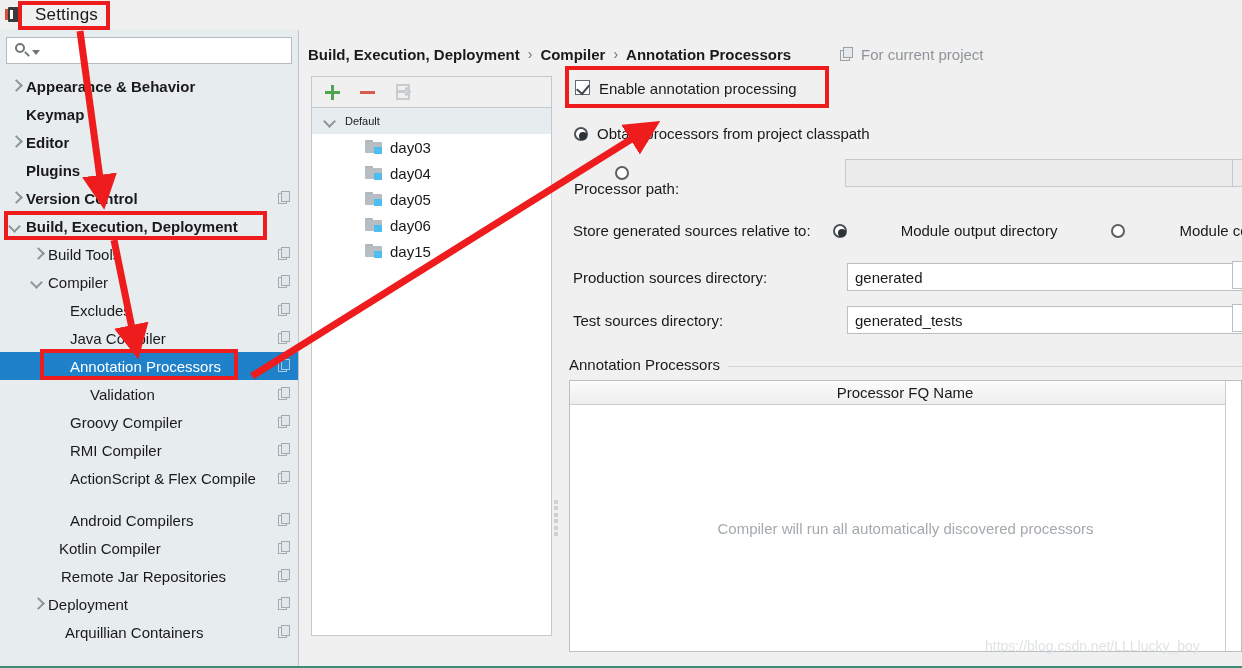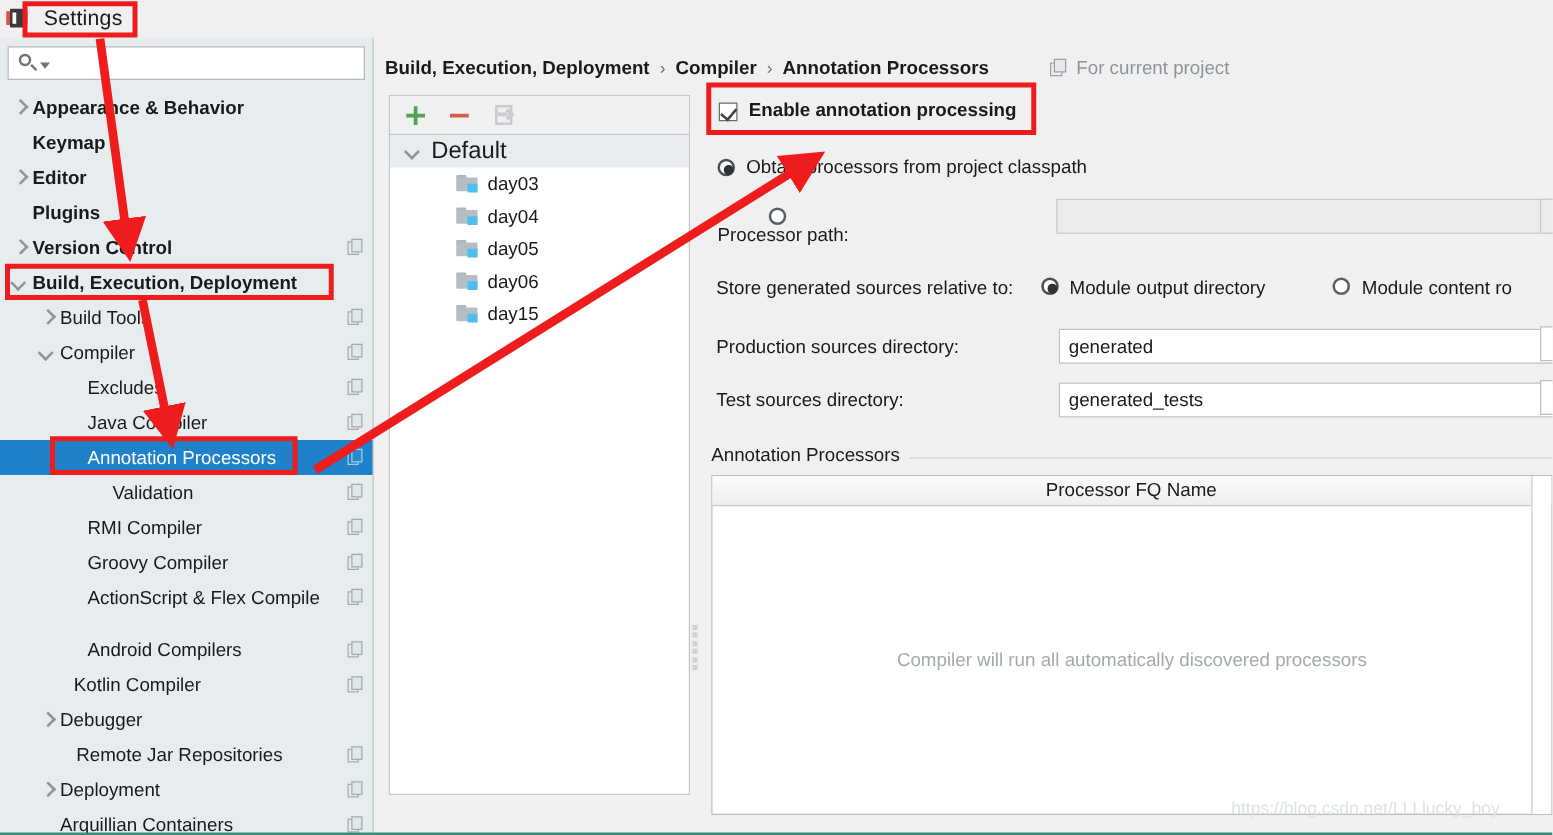--- a/index.html
+++ b/index.html
@@ -134,21 +134,21 @@
   .tb-minus::after { content:""; position:absolute; left:1px; top:7px; width:15px; height:3px; background:#d85c4e; }
   .tb-import { width: 18px; height: 18px; position: relative; }
   .tb-import .sheet { position:absolute; left:2px; top:1px; width:14px; height:16px;
     border:2px solid #c9ccce; }
   .tb-import .arr { position:absolute; left:4px; top:7px; width:8px; height:3px; background:#c9ccce; }
   .tb-import .arrh { position:absolute; left:9px; top:5px; width:7px; height:7px;
     border-right:3px solid #c9ccce; border-bottom:3px solid #c9ccce; transform: rotate(-45deg); }
 
   .mod-group-row {
     height: 26px; background: #e7ecef; display: flex; align-items: center;
-    font-size: 19px; padding-left: 9px;
+    font-size: 11px; padding-left: 9px;
   }
   .mod-group-row .tw { margin-right: 6px; }
   .mod-item {
     height: 26px; display: flex; align-items: center; padding-left: 53px; font-size: 15px;
   }
   .folder-icon { width: 18px; height: 14px; position: relative; margin-right: 7px; flex: none; }
   .folder-icon .tab { position:absolute; left:0; top:0; width:8px; height:3px;
     background:#aeb7bd; border-radius:1px 1px 0 0; }
   .folder-icon .body { position:absolute; left:0; top:2px; width:17px; height:11px;
     background:#b6bec4; border-radius:1px; }
@@ -164,21 +164,21 @@
     position: absolute; left: 1px; top: 424px; width: 7px; height: 36px;
     display: flex; flex-direction: column; justify-content: space-between;
   }
   .splitter .dots i { display:block; width: 4px; height: 4px; background: #ccd1d4; margin-left:1px; }
 
   
   .right-panel {
     position: absolute; left: 561px; top: 66px; width: 681px; height: 602px;
     background: #f0f0f0;
   }
-  .chk-row { position: absolute; left: 14px; top: 14px; display: flex; align-items: flex-end; font-weight: bold; }
+  .chk-row { position: absolute; left: 14px; top: 14px; display: flex; align-items: flex-start; }
   .checkbox {
     width: 15px; height: 15px; border: 1px solid #636a6f; background: #fff;
     position: relative; flex: none; margin-right: 9px;
   }
   .checkbox::after {
     content: ""; position: absolute; left: 3px; top: 1px;
     width: 6px; height: 10px; border: solid #3f4549;
     border-width: 0 2px 2px 0; transform: rotate(40deg);
   }
   .lbl { font-size: 15px; color: #1a1a1a; white-space: nowrap; }
@@ -200,21 +200,21 @@
     background: #ececec; border: 1px solid #c6cacd;
   }
   .procpath-btn {
     position: absolute; left: 676px; top: 93px; width: 30px; height: 28px;
     background: #ececec; border: 1px solid #c6cacd;
   }
 
   .row-store { position: absolute; left: 12px; top: 156px; display: flex; align-items: center; }
   .row-store .lbl { margin-right: 22px; }
   .row-store .radio { margin-left: 0; }
-  .radio-opt { display: flex; margin-right: 32px; }
+  .radio-opt { display: flex; align-items: center; margin-right: 32px; gap: 45px; }
 
   .field-row { position: absolute; left: 12px; display: flex; align-items: center; }
   .field-row .cap { font-size: 15px; width: 274px; }
   .text-field {
     height: 28px; background: #ffffff; border: 1px solid #b9bfc3;
     display: flex; align-items: center; padding-left: 7px; font-size: 15px;
   }
 
   .group-title {
     position: absolute; left: 8px; top: 290px; font-size: 15px; color: #1a1a1a;
@@ -369,36 +369,36 @@
         <div class="tree-row" style="padding-left: 70px;">
           <div class="tw"></div>
           <span class="tree-label">Validation</span>
           <div class="copy-icon">
             <div class="a"></div>
             <div class="b"></div>
           </div>
         </div>
         <div class="tree-row" style="padding-left: 50px;">
           <div class="tw"></div>
+          <span class="tree-label">Groovy Compiler</span>
+          <div class="copy-icon">
+            <div class="a"></div>
+            <div class="b"></div>
+          </div>
+        </div>
+        <div class="tree-row" style="padding-left: 50px;">
+          <div class="tw"></div>
           <span class="tree-label">RMI Compiler</span>
           <div class="copy-icon">
             <div class="a"></div>
             <div class="b"></div>
           </div>
         </div>
         <div class="tree-row" style="padding-left: 50px;">
           <div class="tw"></div>
-          <span class="tree-label">Groovy Compiler</span>
-          <div class="copy-icon">
-            <div class="a"></div>
-            <div class="b"></div>
-          </div>
-        </div>
-        <div class="tree-row" style="padding-left: 50px;">
-          <div class="tw"></div>
           <span class="tree-label">ActionScript &amp; Flex Compile</span>
           <div class="copy-icon">
             <div class="a"></div>
             <div class="b"></div>
           </div>
         </div>
         <div class="tree-row" style="padding-left: 50px; margin-top: 14px;">
           <div class="tw"></div>
           <span class="tree-label">Android Compilers</span>
           <div class="copy-icon">
@@ -406,42 +406,38 @@
             <div class="b"></div>
           </div>
         </div>
         <div class="tree-row" style="padding-left: 39px;">
           <div class="tw"></div>
           <span class="tree-label">Kotlin Compiler</span>
           <div class="copy-icon">
             <div class="a"></div>
             <div class="b"></div>
           </div>
-        </div>
-        <div class="tree-row" style="padding-left: 28px;">
-          <div class="tw collapsed"></div>
-          <span class="tree-label">Debugger</span>
         </div>
         <div class="tree-row" style="padding-left: 41px;">
           <div class="tw"></div>
           <span class="tree-label">Remote Jar Repositories</span>
           <div class="copy-icon">
             <div class="a"></div>
             <div class="b"></div>
           </div>
         </div>
         <div class="tree-row" style="padding-left: 28px;">
           <div class="tw collapsed"></div>
           <span class="tree-label">Deployment</span>
           <div class="copy-icon">
             <div class="a"></div>
             <div class="b"></div>
           </div>
         </div>
-        <div class="tree-row" style="padding-left: 28px;">
+        <div class="tree-row" style="padding-left: 28px; gap: 17px;">
           <div class="tw"></div>
           <span class="tree-label">Arquillian Containers</span>
           <div class="copy-icon">
             <div class="a"></div>
             <div class="b"></div>
           </div>
         </div>
       </div>
   </div>
 

